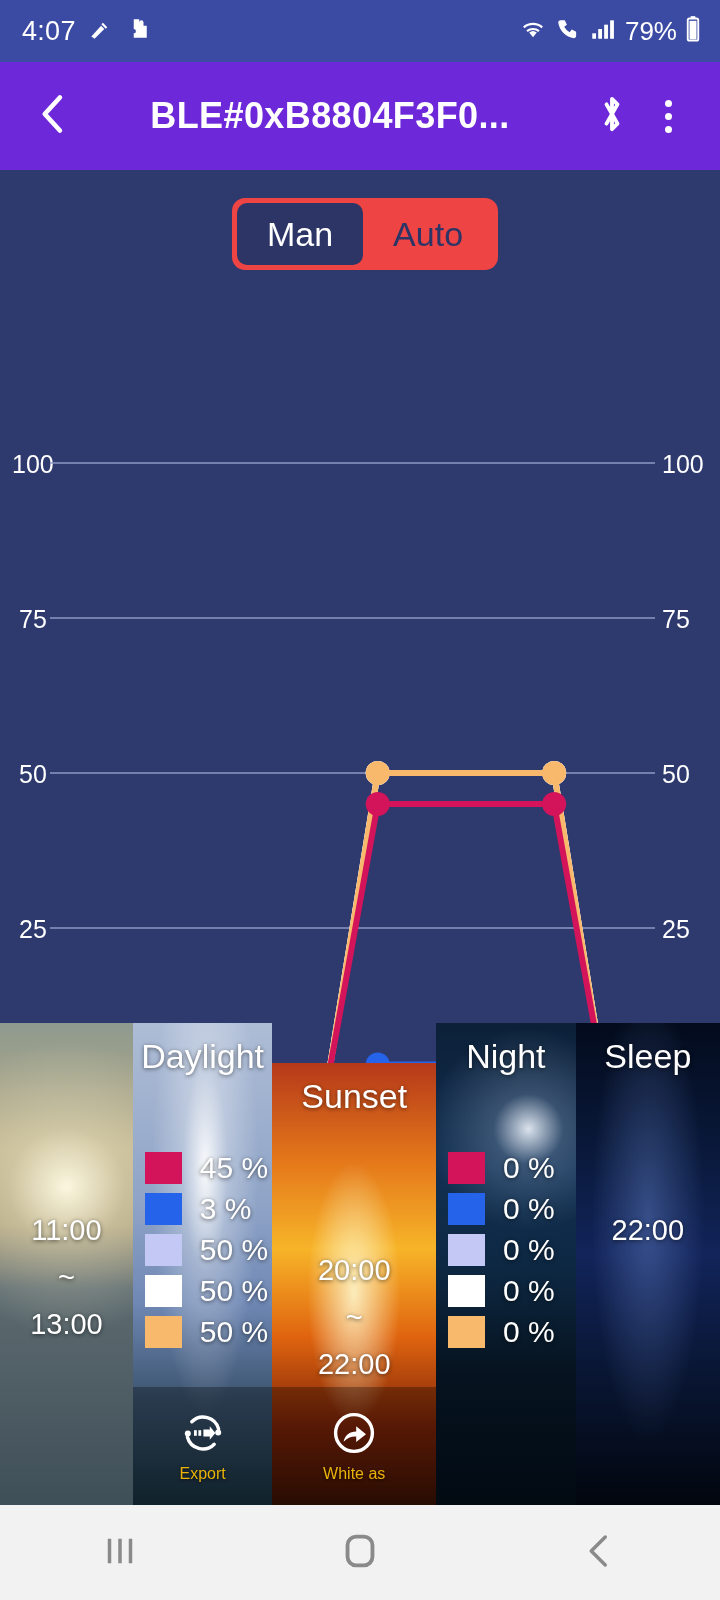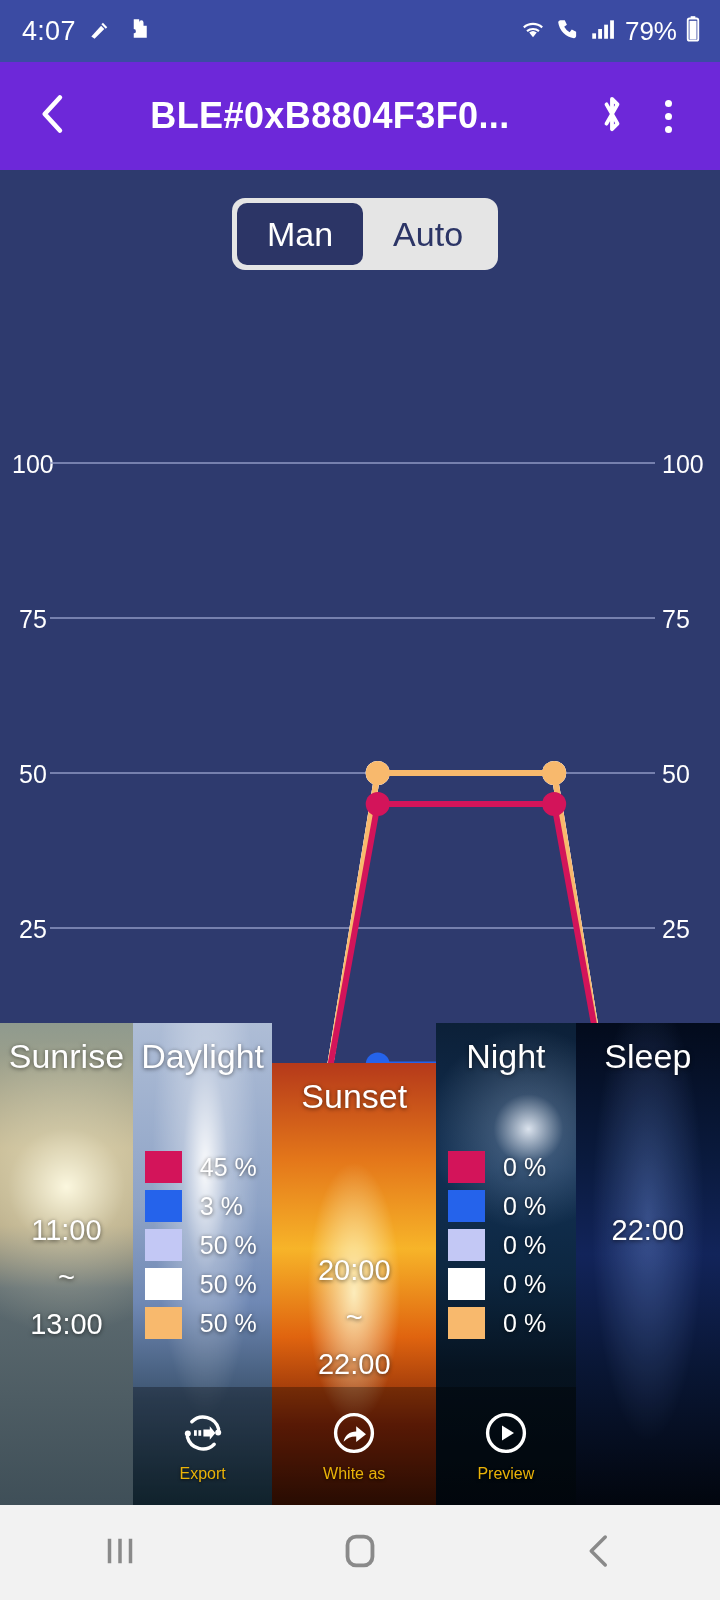--- a/index.html
+++ b/index.html
@@ -39,21 +39,21 @@
 
   
   .panel{
     background:#2e3a6e; position:relative; height:855px;
     padding-top:0;
   }
 
   
   .segwrap{ display:flex; justify-content:center; padding-top:28px; }
   .segment{
-    background:#e5e5e5; border-radius:13px; padding:5px;
+    background:#ef4444; border-radius:13px; padding:5px;
     display:flex; gap:0;margin-left:10px;
   }
   .seg-btn{
     font-size:34px; padding:12px 30px; border-radius:10px;
     color:#2c3566; background:transparent; line-height:1.12;
   }
   .seg-btn.inactive{ background:#2c3566; color:#ffffff; }
   .axlabel{
     position:absolute; color:#ffffff; font-size:25px; line-height:1;
   }
@@ -84,21 +84,21 @@
   .scene .times{
     position:absolute; left:0; right:0; top:184px; text-align:center;
     color:#fff; font-size:29px; line-height:1.62;
     text-shadow:0 1px 4px rgba(0,0,0,.6);
   }
   .swatches{
     position:absolute; left:12px; top:128px; display:flex; flex-direction:column; gap:7px;
   }
   .sw-row{ display:flex; align-items:center; gap:18px; }
   .sw{ width:37px; height:32px; display:block; }
-  .sw-val{ color:#fff; font-size:25px; text-shadow:0 1px 4px rgba(0,0,0,.6); }
+  .sw-val{ color:#fff; font-size:30px; text-shadow:0 1px 4px rgba(0,0,0,.6); }
 
   .action{
     position:absolute; left:0; right:0; bottom:0; height:118px;
     display:flex; flex-direction:column; align-items:center; justify-content:center;
     gap:4px; background:rgba(0,0,0,.30);
   }
   .action .lbl{ color:#eab308; font-size:16px; text-shadow:0 1px 3px rgba(0,0,0,.7); }
 
   
   .navbar{
@@ -268,21 +268,20 @@
       <div class="lg-item">
         <span class="lg-sw" style="background: rgb(248, 185, 109);"></span>
         <span class="lg-tx">Warm White</span>
       </div>
     </div>
 </div>
 
 <div class="scenes" id="scenes">
     <div class="scene" style="width: 138px;">
       <div class="bg" style="background: linear-gradient(rgb(143, 154, 142) 0%, rgb(185, 172, 134) 26%, rgb(168, 155, 120) 42%, rgb(93, 107, 112) 55%, rgb(63, 79, 88) 100%), radial-gradient(circle at 50% 34%, rgba(255, 245, 200, 0.95) 0%, rgba(255, 235, 170, 0.35) 18%, transparent 45%); background-blend-mode: screen;"></div>
-      <div class="title">Sunrise</div>
       <div class="times">
         <div>11:00</div>
         <div>~</div>
         <div>13:00</div>
       </div>
     </div>
     <div class="scene" style="width: 145px;">
       <div class="bg" style="background: linear-gradient(rgb(174, 189, 214) 0%, rgb(142, 163, 198) 38%, rgb(111, 136, 180) 58%, rgb(60, 84, 112) 78%, rgb(24, 49, 63) 100%), radial-gradient(at 52% 30%, rgba(255, 255, 255, 0.95) 0%, rgba(255, 255, 255, 0.3) 22%, transparent 52%); background-blend-mode: screen;"></div>
       <div class="title">Daylight</div>
       <div class="swatches">
@@ -353,27 +352,20 @@
         </div>
         <div class="sw-row">
           <span class="sw" style="background: rgb(255, 255, 255);"></span>
           <span class="sw-val">0 %</span>
         </div>
         <div class="sw-row">
           <span class="sw" style="background: rgb(248, 185, 109);"></span>
           <span class="sw-val">0 %</span>
         </div>
       </div>
-      <div class="action">
-        <span><svg width="48" height="48" viewBox="0 0 24 24">
-            <circle cx="12" cy="12" r="9.2" fill="none" stroke="#fff" stroke-width="1.7"></circle>
-            <path d="M10 8.2 L16 12 L10 15.8 Z" fill="#fff"></path>
-          </svg></span>
-        <span class="lbl">Preview</span>
-      </div>
     </div>
     <div class="scene" style="width: 150px;">
       <div class="bg" style="background: linear-gradient(rgb(3, 11, 28) 0%, rgb(10, 26, 61) 28%, rgb(18, 36, 90) 48%, rgb(9, 22, 52) 72%, rgb(2, 6, 14) 100%), radial-gradient(at 50% 40%, rgba(120, 150, 235, 0.35) 0%, transparent 55%); background-blend-mode: screen;"></div>
       <div class="title">Sleep</div>
       <div class="times">
         <div>22:00</div>
       </div>
     </div>
   </div>
 

